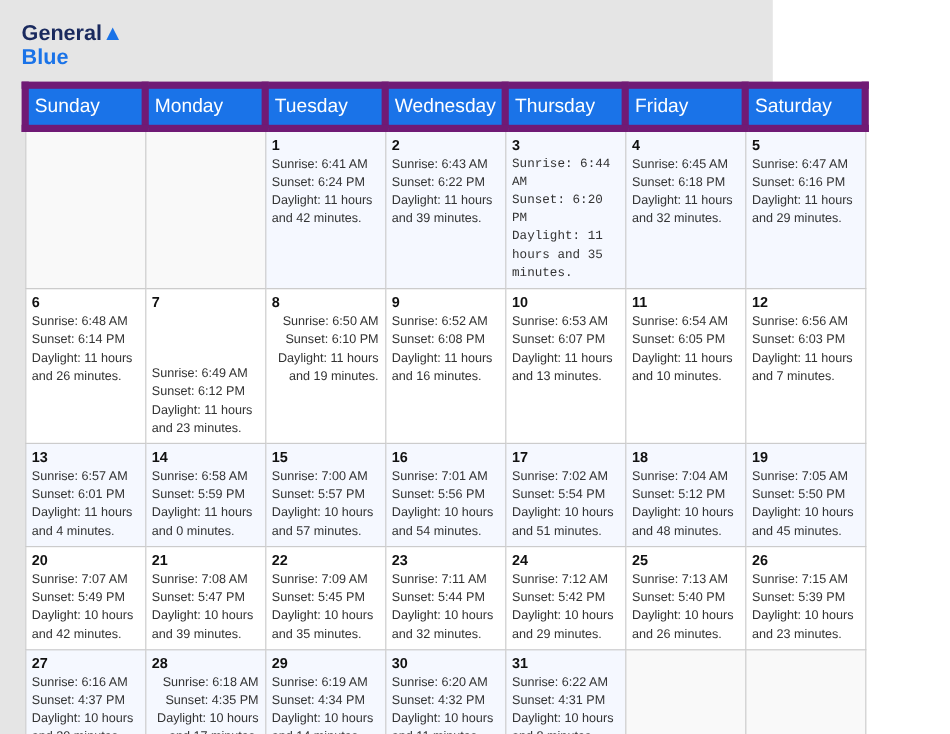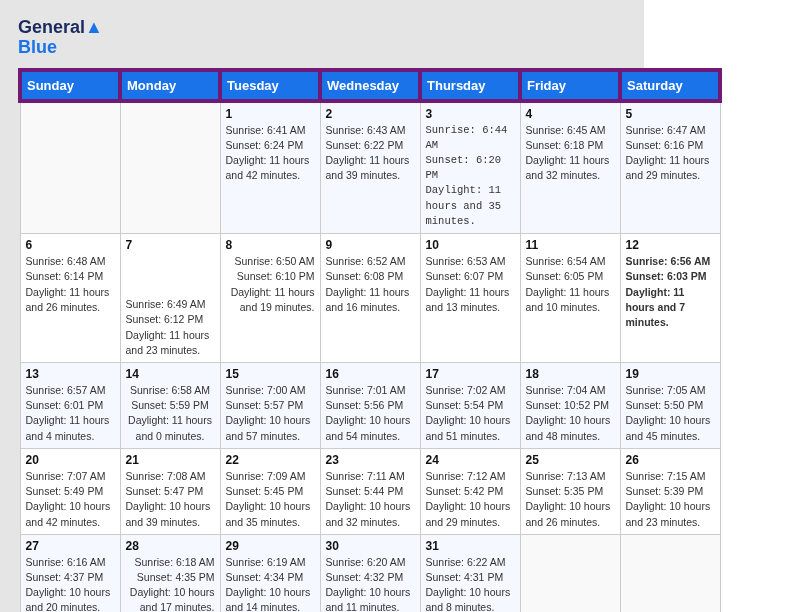--- a/index.html
+++ b/index.html
@@ -43,23 +43,23 @@
     .calendar-table {
       width: 100%;
       border-collapse: collapse;
       font-size: 11px;
     }
     .calendar-table thead tr th {
       background: #1a73e8;
       color: #fff;
       padding: 6px 5px;
       text-align: left;
-      font-size: 13px;
-      font-weight: bold;
-      border: 4px solid #701a75;
+      font-size: 16px;
+      font-weight: normal;
+      border: 6px solid #701a75;
     }
     .calendar-table tbody tr td {
       border: 1px solid #ccc;
       vertical-align: top;
       padding: 4px 5px;
       min-width: 100px;
       height: 80px;
       background: #fff;
     }
     .calendar-table tbody tr:nth-child(odd) td {
@@ -180,35 +180,35 @@
 Daylight: 11 hours and 13 minutes.</div>
           </td>
           <td>
             <span class="day-num">11</span>
             <div class="cell-text" style="white-space: pre-line;">Sunrise: 6:54 AM
 Sunset: 6:05 PM
 Daylight: 11 hours and 10 minutes.</div>
           </td>
           <td>
             <span class="day-num">12</span>
-            <div class="cell-text" style="white-space: pre-line; font-weight: bold;">Sunrise: 6:56 AM
+            <div class="cell-text" style="white-space: pre-line;">Sunrise: 6:56 AM
 Sunset: 6:03 PM
 Daylight: 11 hours and 7 minutes.</div>
           </td>
         </tr>
         <tr>
           <td>
             <span class="day-num">13</span>
             <div class="cell-text" style="white-space: pre-line;">Sunrise: 6:57 AM
 Sunset: 6:01 PM
 Daylight: 11 hours and 4 minutes.</div>
           </td>
           <td>
             <span class="day-num">14</span>
-            <div class="cell-text" style="white-space: pre-line; text-align: center;">Sunrise: 6:58 AM
+            <div class="cell-text" style="white-space: pre-line;">Sunrise: 6:58 AM
 Sunset: 5:59 PM
 Daylight: 11 hours and 0 minutes.</div>
           </td>
           <td>
             <span class="day-num">15</span>
             <div class="cell-text" style="white-space: pre-line;">Sunrise: 7:00 AM
 Sunset: 5:57 PM
 Daylight: 10 hours and 57 minutes.</div>
           </td>
           <td>
@@ -219,21 +219,21 @@
           </td>
           <td>
             <span class="day-num">17</span>
             <div class="cell-text" style="white-space: pre-line;">Sunrise: 7:02 AM
 Sunset: 5:54 PM
 Daylight: 10 hours and 51 minutes.</div>
           </td>
           <td>
             <span class="day-num">18</span>
             <div class="cell-text" style="white-space: pre-line;">Sunrise: 7:04 AM
-Sunset: 10:52 PM
+Sunset: 5:12 PM
 Daylight: 10 hours and 48 minutes.</div>
           </td>
           <td>
             <span class="day-num">19</span>
             <div class="cell-text" style="white-space: pre-line;">Sunrise: 7:05 AM
 Sunset: 5:50 PM
 Daylight: 10 hours and 45 minutes.</div>
           </td>
         </tr>
         <tr>
@@ -263,21 +263,21 @@
           </td>
           <td>
             <span class="day-num">24</span>
             <div class="cell-text" style="white-space: pre-line;">Sunrise: 7:12 AM
 Sunset: 5:42 PM
 Daylight: 10 hours and 29 minutes.</div>
           </td>
           <td>
             <span class="day-num">25</span>
             <div class="cell-text" style="white-space: pre-line;">Sunrise: 7:13 AM
-Sunset: 5:35 PM
+Sunset: 5:40 PM
 Daylight: 10 hours and 26 minutes.</div>
           </td>
           <td>
             <span class="day-num">26</span>
             <div class="cell-text" style="white-space: pre-line;">Sunrise: 7:15 AM
 Sunset: 5:39 PM
 Daylight: 10 hours and 23 minutes.</div>
           </td>
         </tr>
         <tr>

